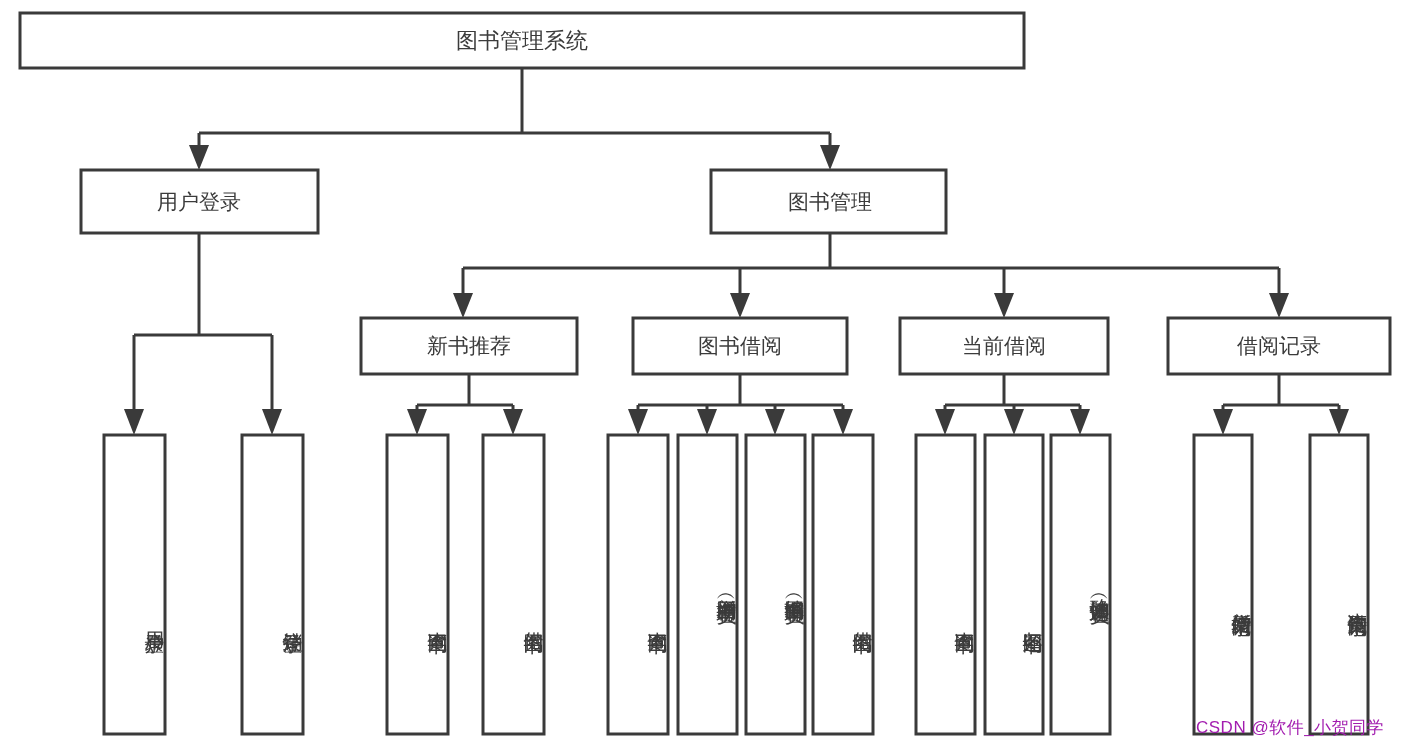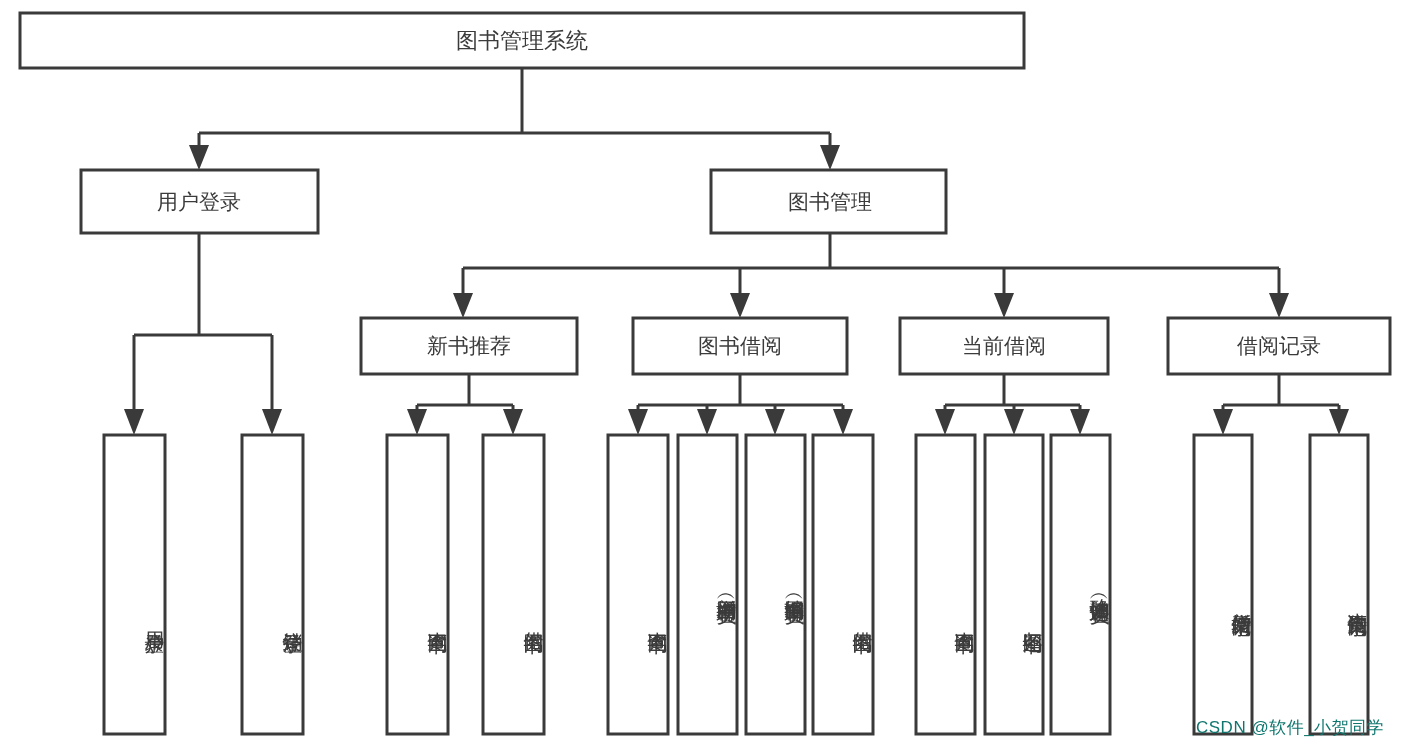--- a/index.html
+++ b/index.html
@@ -70,21 +70,21 @@
     display: flex;
     align-items: flex-start;
     justify-content: center;
     pointer-events: none;
     text-align: left;
   }
   .watermark {
     position: absolute;
     font-family: "Liberation Sans", "DejaVu Sans", sans-serif;
     font-size: 17px;
-    color: #0f766e;
+    color: #a21caf;
     white-space: nowrap;
     letter-spacing: 0.5px;
   }
 </style>
 </head>
 <body>
 
 <div id="diagram-root">
 
   <svg class="diagram-canvas" viewBox="0 0 1405 747">

